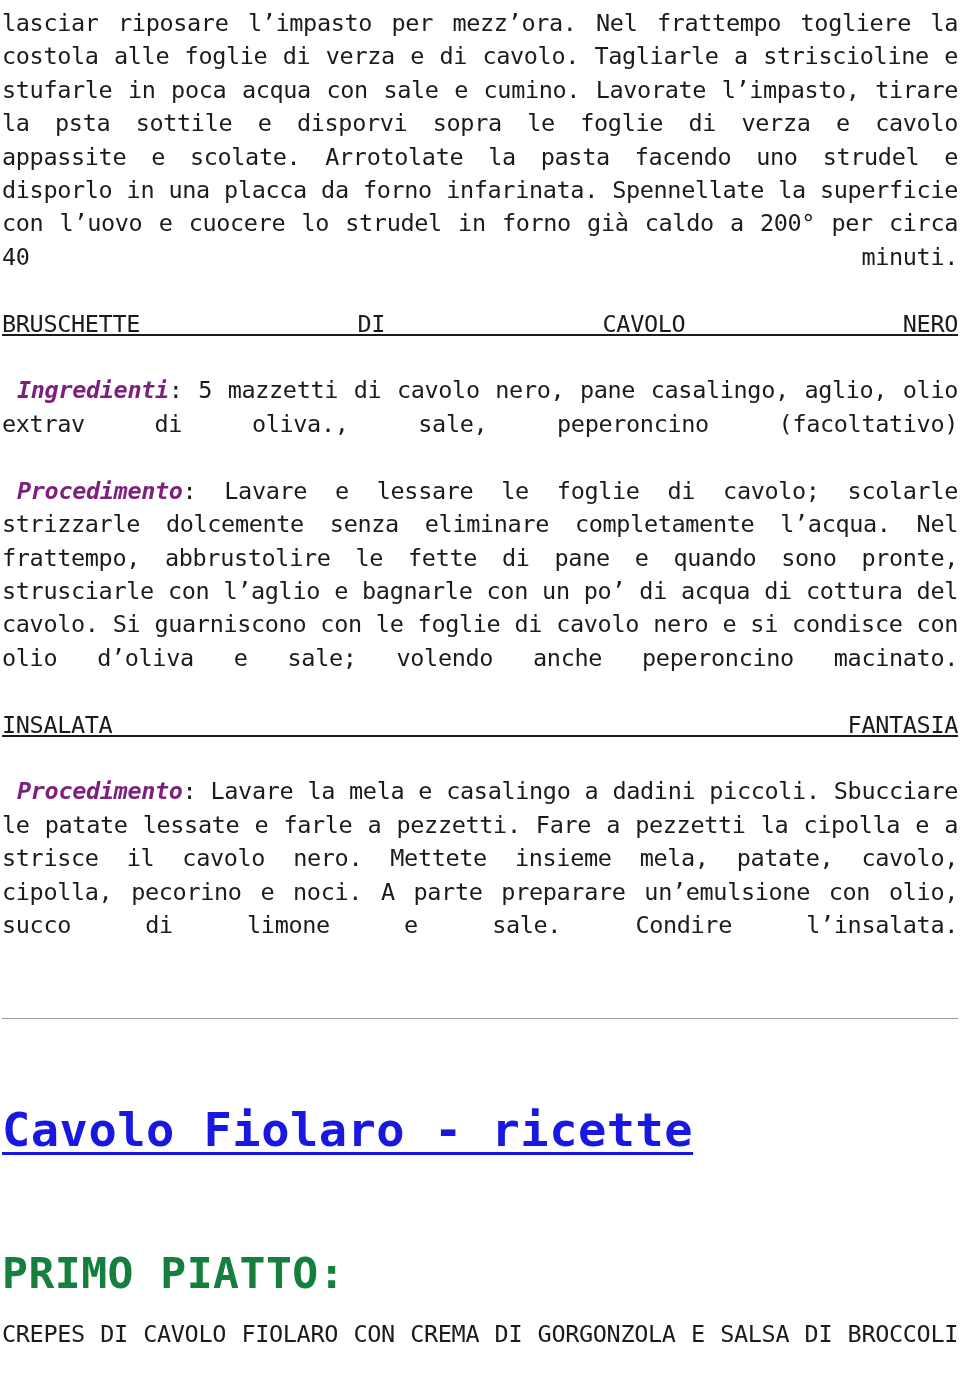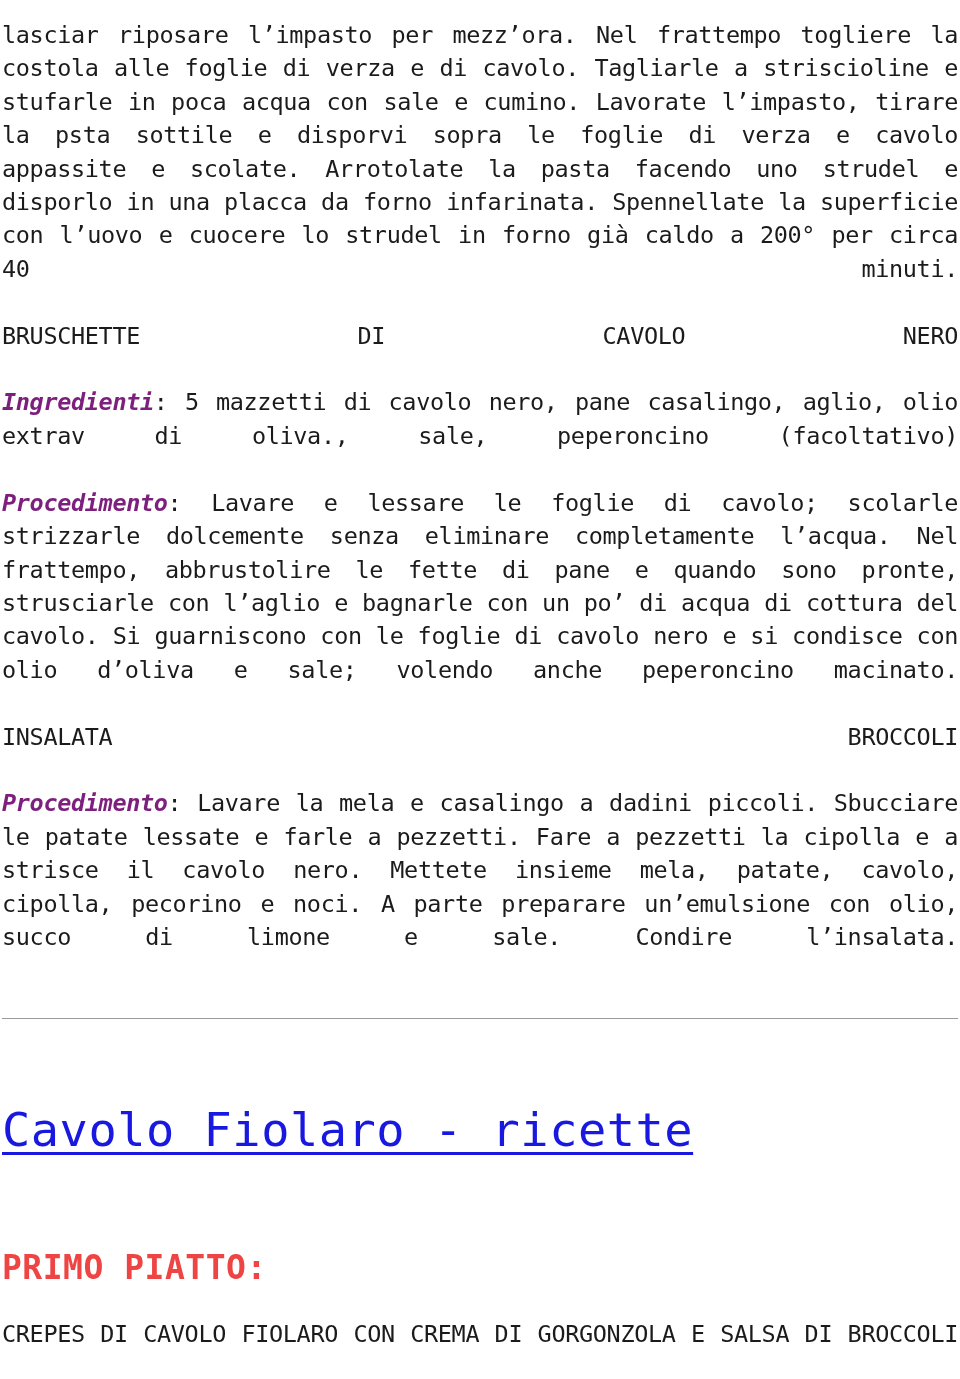--- a/index.html
+++ b/index.html
@@ -14,21 +14,21 @@
     overflow: hidden;
     font-family: "DejaVu Sans Mono", monospace;
     color: #1b1b1b;
   }
 
   #page {
     position: relative;
     width: 960px;
     height: 1379px;
     box-sizing: border-box;
-    padding: 16px 2px;
+    padding: 4px 2px;
   }
 
   
   .flow {
     font-family: "DejaVu Sans Mono", monospace;
     font-size: 23.5px;
     line-height: 33.4px;
     letter-spacing: -0.35px;
     text-align: justify;
     text-justify: inter-word;
@@ -46,25 +46,27 @@
   .flow p::after {
     content: "";
     display: inline-block;
     width: 100%;
   }
 
   .lbl {
     color: #7d1f7d;
     font-weight: bold;
     font-style: italic;
+    margin-left: 15px;
   }
 
   .plainhead {
     display: block;
     text-align: left;
+    text-decoration: underline;
   }
   .plainhead::after { content: none; }
 
   
   .divider {
     border: 0;
     border-top: 1.5px solid #9a9a9a;
     margin: 0;
     width: 956px;
     position: absolute;
@@ -72,40 +74,40 @@
     top: 1018px;
   }
 
   
   .link-title {
     position: absolute;
     left: 2px;
     top: 1102px;
     font-family: "DejaVu Sans Mono", monospace;
     font-size: 47px;
-    font-weight: normal;
+    font-weight: bold;
     letter-spacing: 0.5px;
     color: #1818e0;
     text-decoration: underline;
     text-decoration-thickness: 3px;
     text-underline-offset: 6px;
     white-space: nowrap;
     cursor: pointer;
   }
 
   
   .section-head {
     position: absolute;
     left: 2px;
     top: 1248px;
     font-family: "DejaVu Sans Mono", monospace;
-    font-size: 33px;
+    font-size: 43px;
     font-weight: bold;
     letter-spacing: 0.5px;
-    color: #ef4444;
+    color: #15803d;
     white-space: nowrap;
   }
 
   
   .tail {
     position: absolute;
     left: 2px;
     top: 1318px;
     width: 956px;
     font-family: "DejaVu Sans Mono", monospace;
@@ -129,21 +131,21 @@
   <div class="flow">
 
     <p>lasciar riposare l’impasto per mezz’ora. Nel frattempo togliere la costola alle foglie di verza e di cavolo. Tagliarle a striscioline e stufarle in poca acqua con sale e cumino. Lavorate l’impasto, tirare la psta sottile e disporvi sopra le foglie di verza e cavolo appassite e scolate. Arrotolate la pasta facendo uno strudel e disporlo in una placca da forno infarinata. Spennellate la superficie con l’uovo e cuocere lo strudel in forno già caldo a 200° per circa 40 minuti.</p>
 
     <p class="plainhead">BRUSCHETTE DI CAVOLO NERO</p>
 
     <p><span class="lbl">Ingredienti</span><span>: 5 mazzetti di cavolo nero, pane casalingo, aglio, olio extrav di oliva., sale, peperoncino (facoltativo)</span></p>
 
     <p><span class="lbl">Procedimento</span><span>: Lavare e lessare le foglie di cavolo; scolarle strizzarle dolcemente senza eliminare completamente l’acqua. Nel frattempo, abbrustolire le fette di pane e quando sono pronte, strusciarle con l’aglio e bagnarle con un po’ di acqua di cottura del cavolo. Si guarniscono con le foglie di cavolo nero e si condisce con olio d’oliva e sale; volendo anche peperoncino macinato.</span></p>
 
-    <p class="plainhead">INSALATA BROCCOLI</p>
+    <p class="plainhead">INSALATA FANTASIA</p>
 
 
     <p><span class="lbl">Procedimento</span><span>: Lavare la mela e casalingo a dadini piccoli. Sbucciare le patate lessate e farle a pezzetti. Fare a pezzetti la cipolla e a strisce il cavolo nero. Mettete insieme mela, patate, cavolo, cipolla, pecorino e noci. A parte preparare un’emulsione con olio, succo di limone e sale. Condire l’insalata.</span></p>
 
   </div>
 
   <hr class="divider">
 
   <a class="link-title" href="#">Cavolo Fiolaro - ricette</a>
 

